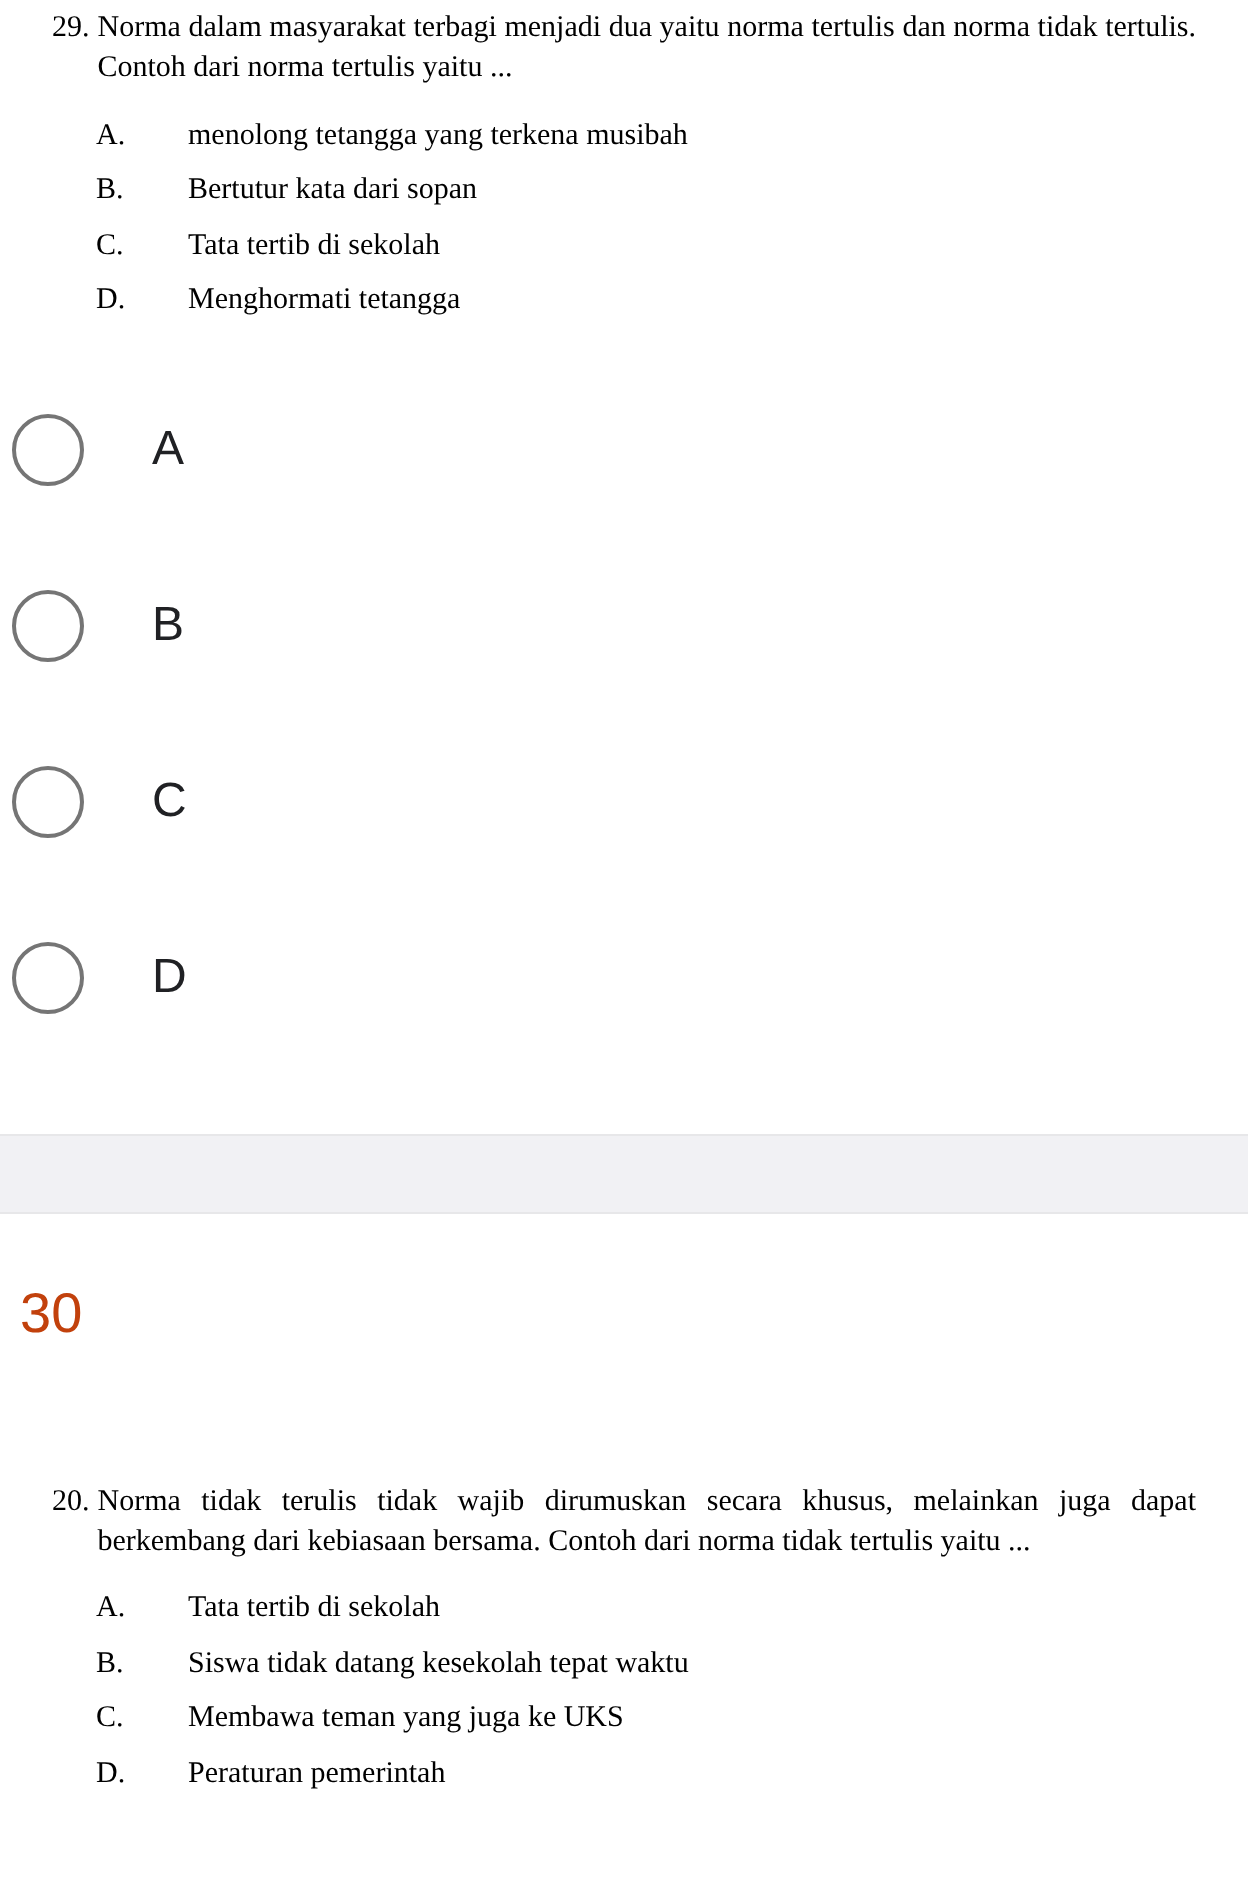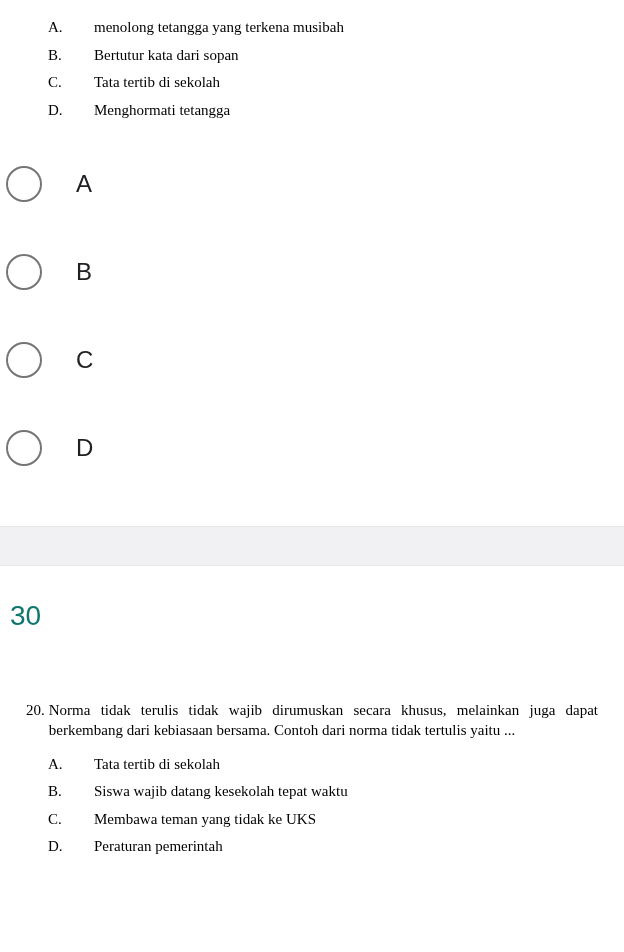--- a/index.html
+++ b/index.html
@@ -11,29 +11,33 @@
   .q-text { flex: 1 1 auto; font-size: 15px; line-height: 1.35; text-align: justify; padding-left: 4px; }
   .opt-list { margin-top: 14px; padding-left: 22px; }
   .opt-row { display: flex; font-size: 15px; line-height: 1.3; margin-bottom: 8px; }
   .opt-letter { flex: 0 0 22px; }
   .opt-text { flex: 1 1 auto; margin-left: 24px; }
   .radio-group { padding: 18px 0 40px 2px; }
   .radio-row { display: flex; align-items: center; margin-bottom: 52px; }
   .radio-circle { width: 36px; height: 36px; border: 2px solid #757575; border-radius: 50%; background: #fff; margin-left: 4px; cursor: pointer; }
   .radio-label { font-family: Arial, Helvetica, sans-serif; font-size: 24px; margin-left: 34px; color: #202124; }
   .gap { height: 40px; background: #f1f1f4; border-top: 1px solid #e7e7e9; border-bottom: 1px solid #e7e7e9; }
-  .section-number { font-family: Arial, Helvetica, sans-serif; font-size: 28px; color: #0f766e; padding: 34px 0 40px 10px; }
+  .section-number { font-family: Arial, Helvetica, sans-serif; font-size: 28px; color: #c2410c; padding: 34px 0 40px 10px; }
   .q30-block { padding: 28px 26px 0 26px; }
 </style>
 </head>
 <body>
 
 <div class="page">
 
   <div class="question-block">
+    <div class="q-row">
+      <div class="q-number">29.</div>
+      <div class="q-text">Norma dalam masyarakat terbagi menjadi dua yaitu norma tertulis dan norma tidak tertulis. Contoh dari norma tertulis yaitu ...</div>
+    </div>
     <div class="opt-list">
       <div class="opt-row">
         <div class="opt-letter">A.</div>
         <div class="opt-text">menolong tetangga yang terkena musibah</div>
       </div>
       <div class="opt-row">
         <div class="opt-letter">B.</div>
         <div class="opt-text">Bertutur kata dari sopan</div>
       </div>
       <div class="opt-row">
@@ -75,25 +79,25 @@
       <div class="q-number">20.</div>
       <div class="q-text">Norma tidak terulis tidak wajib dirumuskan secara khusus, melainkan juga dapat berkembang dari kebiasaan bersama. Contoh dari norma tidak tertulis yaitu ...</div>
     </div>
     <div class="opt-list">
       <div class="opt-row">
         <div class="opt-letter">A.</div>
         <div class="opt-text">Tata tertib di sekolah</div>
       </div>
       <div class="opt-row">
         <div class="opt-letter">B.</div>
-        <div class="opt-text">Siswa wajib datang kesekolah tepat waktu</div>
+        <div class="opt-text">Siswa tidak datang kesekolah tepat waktu</div>
       </div>
       <div class="opt-row">
         <div class="opt-letter">C.</div>
-        <div class="opt-text">Membawa teman yang tidak ke UKS</div>
+        <div class="opt-text">Membawa teman yang juga ke UKS</div>
       </div>
       <div class="opt-row">
         <div class="opt-letter">D.</div>
         <div class="opt-text">Peraturan pemerintah</div>
       </div>
     </div>
   </div>
 
 </div>
 

